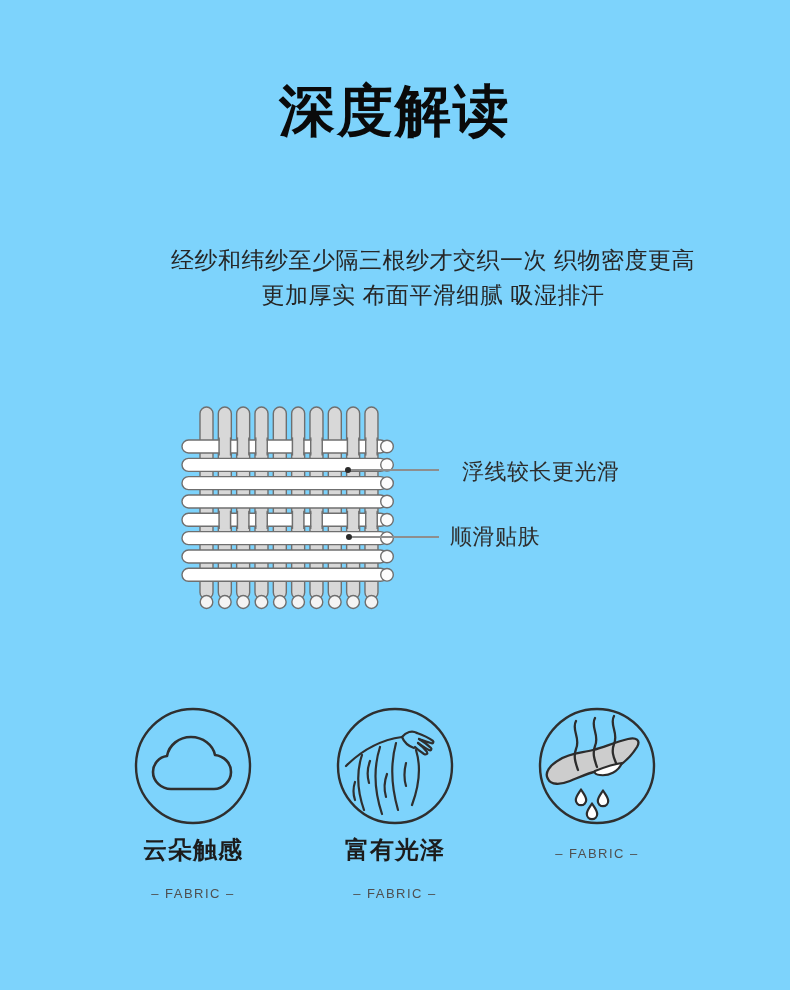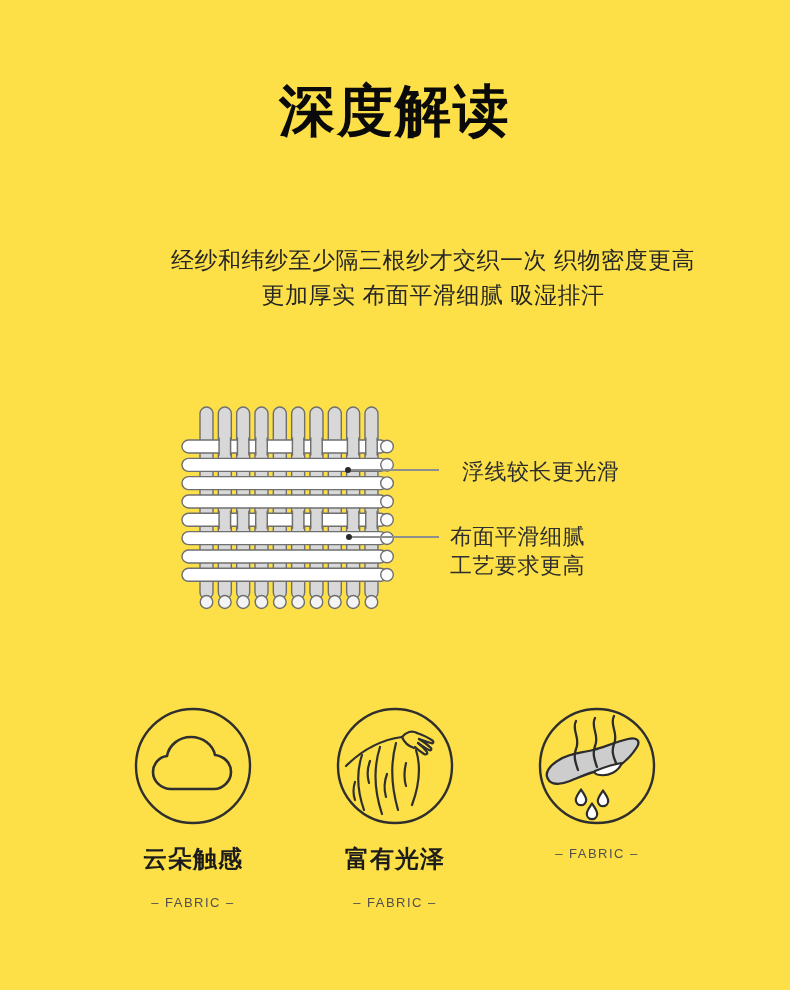--- a/index.html
+++ b/index.html
@@ -1,17 +1,17 @@
 <!DOCTYPE html>
 <html><head>
 <meta charset="utf-8">
 <style>
   html,body{margin:0;padding:0;background:#fff;}
   .page{
-    position:relative;width:790px;height:990px;background:#fde047;overflow:hidden;
+    position:relative;width:790px;height:990px;background:#7dd3fc;overflow:hidden;
     font-family:"Liberation Sans","DejaVu Sans",sans-serif;
   }
   .title{
     position:absolute;top:74px;left:0;width:790px;text-align:center;
     font-size:56px;line-height:73px;font-weight:900;color:#0a0a0a;letter-spacing:2px;
   }
   .subtitle{
     position:absolute;top:243px;left:0;width:790px;text-align:center;
     font-size:23px;line-height:35px;font-weight:400;color:#262626;letter-spacing:0.5px;margin-left:38px;
   }
@@ -25,21 +25,21 @@
   .dot2{left:346px;top:534px;}
   .callout{position:absolute;color:#2e2e2e;font-size:22px;line-height:29px;letter-spacing:0.5px;}
   .callout1{left:462px;top:457px;}
   .callout2{left:450px;top:522px;}
   .features{
     position:absolute;top:706px;left:0;width:790px;
     display:flex;justify-content:center;gap:12px;
   }
   .feature{width:190px;display:flex;flex-direction:column;align-items:center;}
   .feature svg{width:120px;height:120px;display:block;}
-  .feature-label{margin-top:17px;font-size:24px;font-weight:600;color:#1c1c1c;letter-spacing:1px;}
+  .feature-label{margin-top:8px;font-size:24px;font-weight:600;color:#1c1c1c;letter-spacing:1px;}
   .feature-tag{margin-top:20px;font-size:13px;font-weight:400;color:#4f4f4f;letter-spacing:1.5px;}
 </style>
 </head>
 <body>
 
 <div class="page">
 
   <div class="title">
     <div>深度解读</div>
   </div>
@@ -131,22 +131,21 @@
         <line x1="197.21999999999997" y1="107.72" x2="197.21999999999997" y2="125.92" stroke="#6f6f6f" stroke-width="1.5"></line>
       </svg>
 
     <div class="dot dot1"></div>
     <div class="leader leader1"></div>
     <div class="callout callout1">浮线较长更光滑</div>
 
     <div class="dot dot2"></div>
     <div class="leader leader2"></div>
     <div class="callout callout2">
-      <div>布面平滑细腻</div>
-      <div>工艺要求更高</div>
+      <div>顺滑贴肤</div>
     </div>
   </div>
 
   <div class="features">
 
     <div class="feature">
       <svg viewBox="0 0 120 120">
         <circle cx="60" cy="60" r="57" fill="none" stroke="#2f2f2f" stroke-width="2.4"></circle>
         <path d="M 38,83 C 28,83 20,75 20,66 C 20,58 26,51 34,50 C 36,39 46,31 58,31
                  C 70,31 80,39 82,49 C 91,50 98,57 98,66 C 98,75 90,83 81,83 Z" fill="none" stroke="#2f2f2f" stroke-width="2.6" stroke-linejoin="round"></path>

